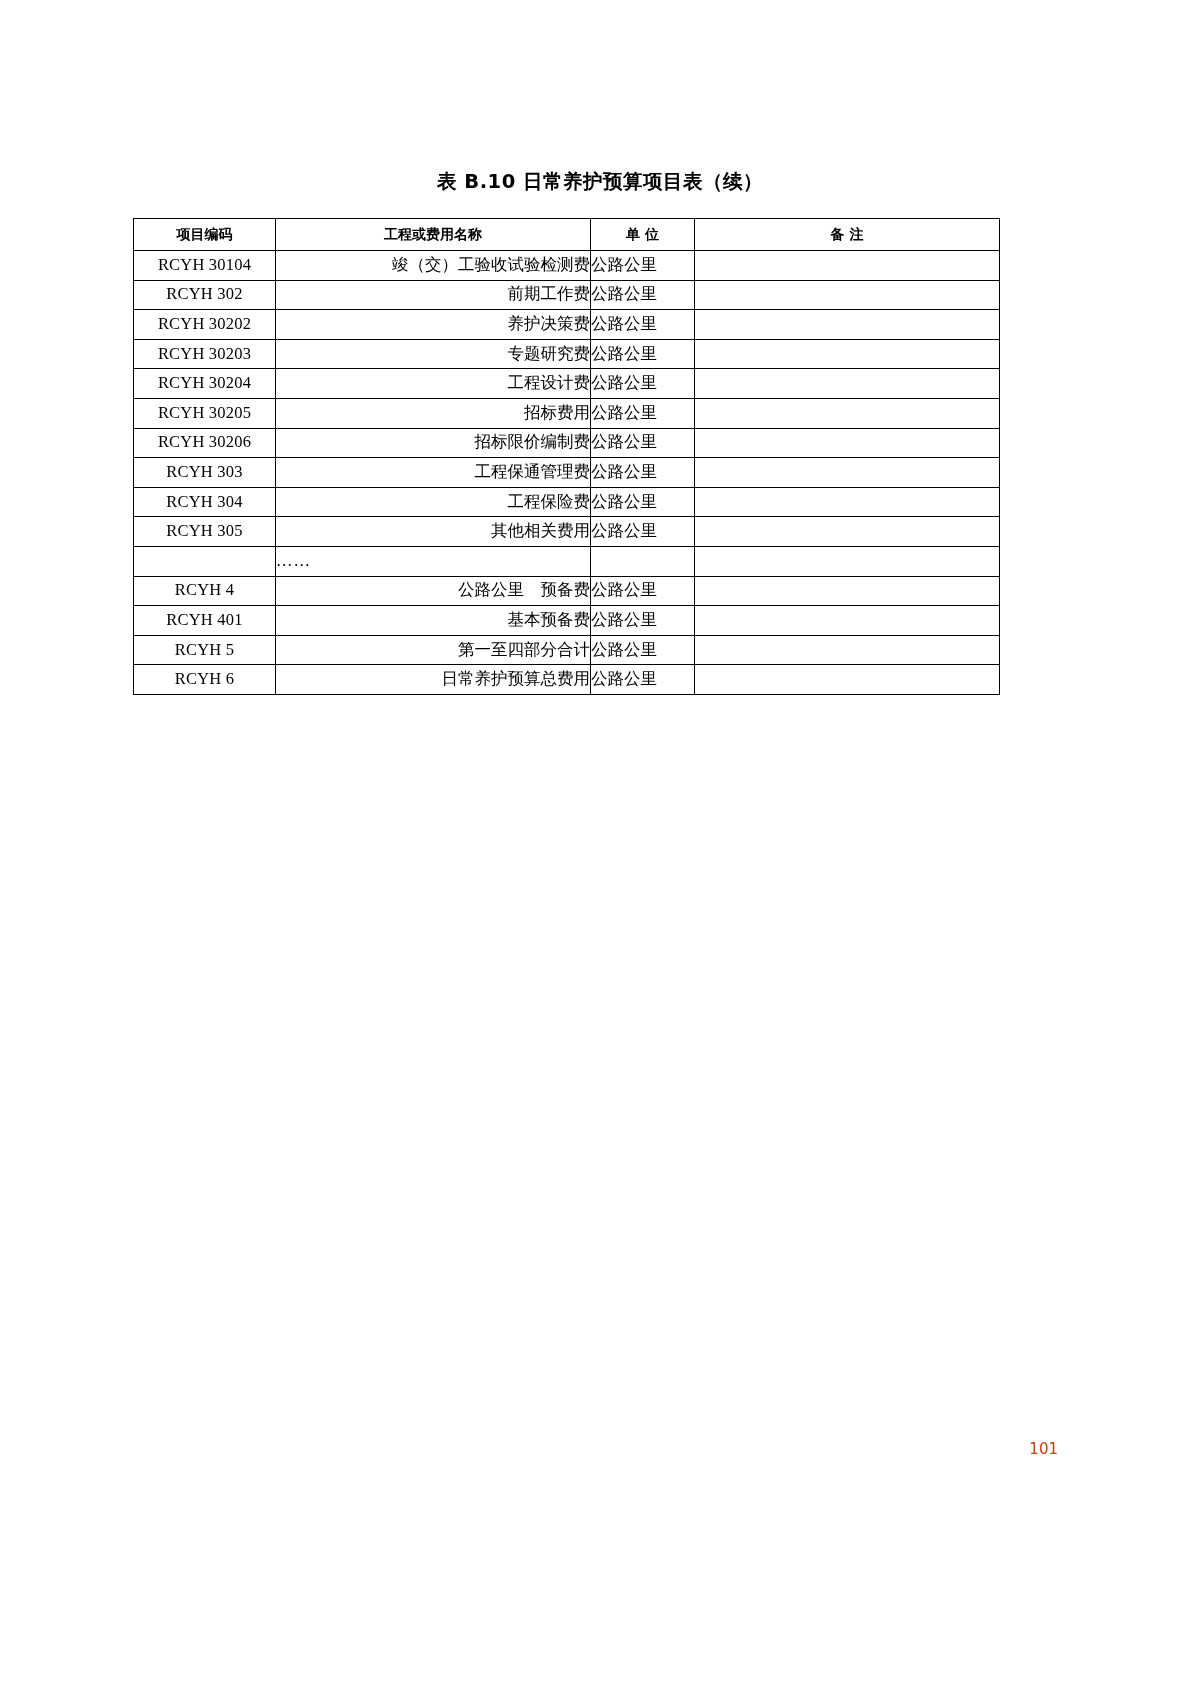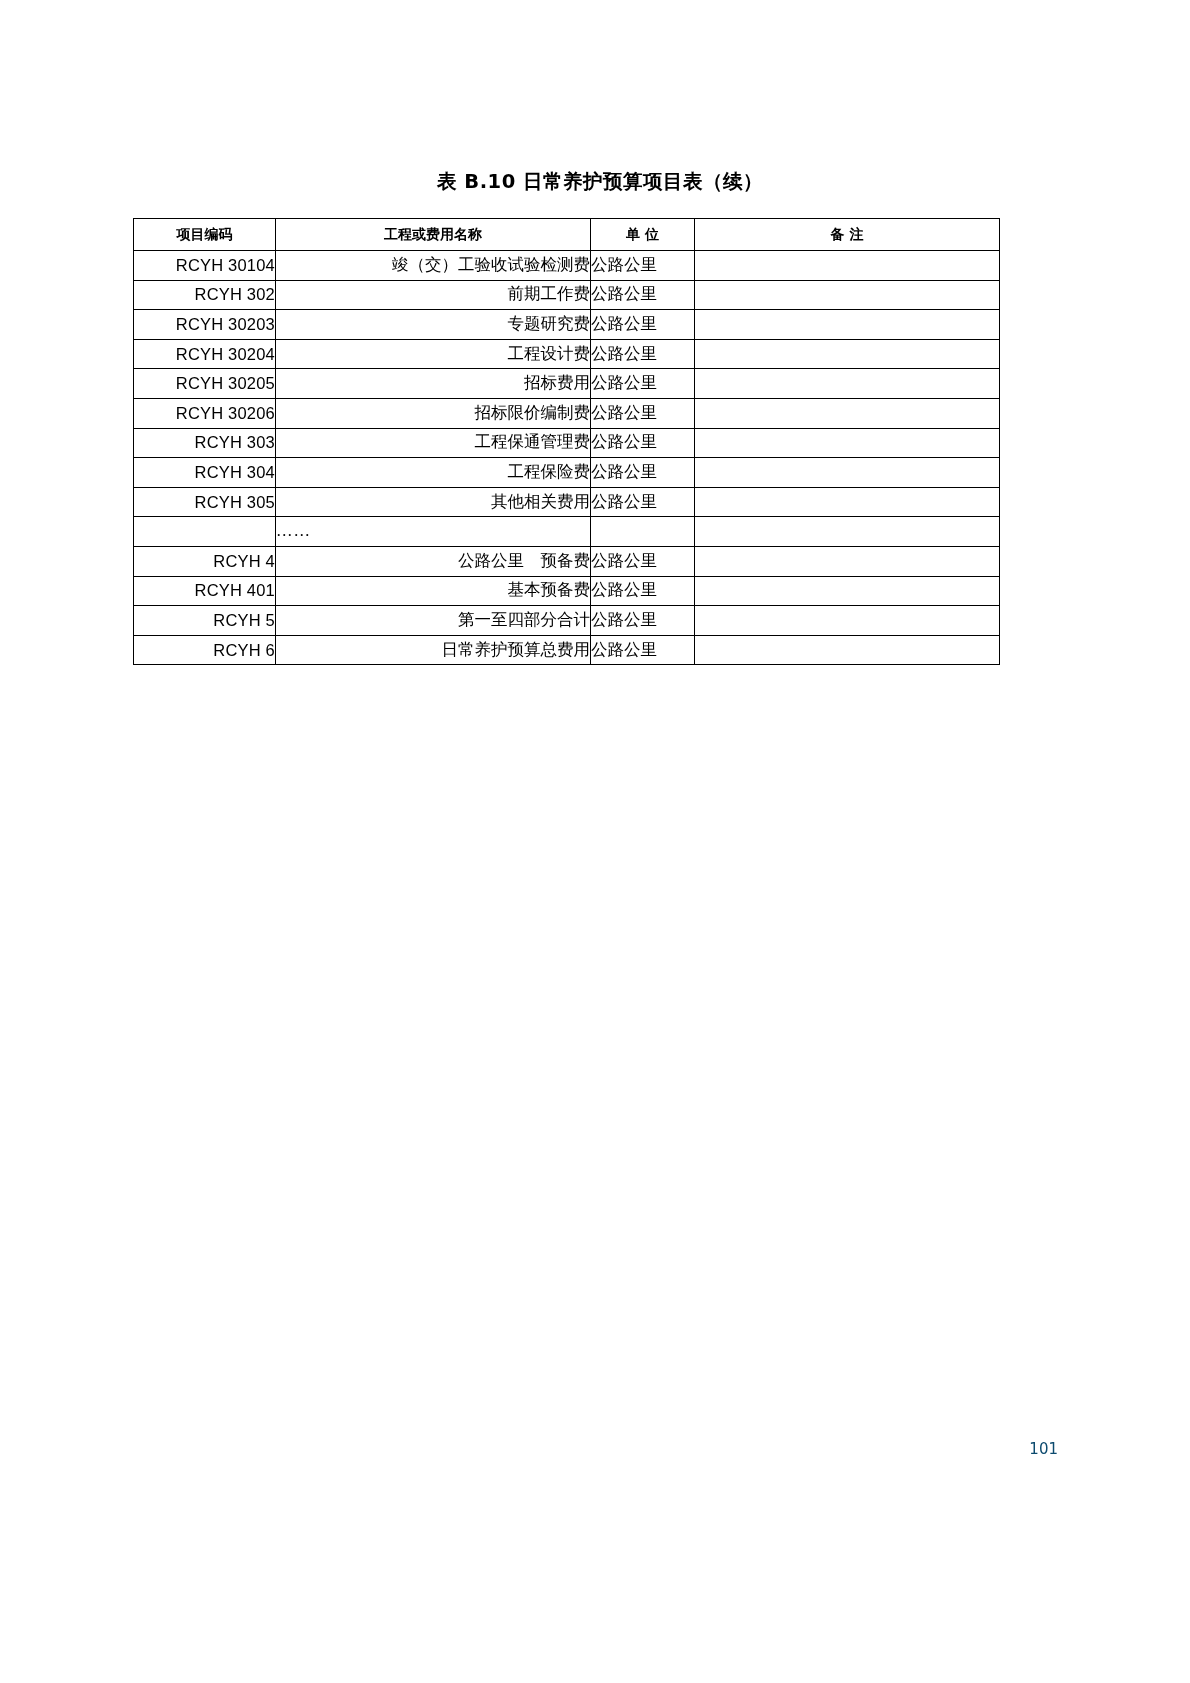--- a/index.html
+++ b/index.html
@@ -58,23 +58,23 @@
     line-height: 1.15;
   }
   table.budget thead th {
     font-family: "DejaVu Sans", sans-serif;
     font-weight: bold;
     font-size: 14px;
     text-align: center;
     height: 31px;
   }
   td.code {
-    text-align: right;
+    text-align: center;
     padding-left: 6px;
-    font-family: Liberation Sans, sans-serif;
+    font-family: Liberation Serif, serif;
     letter-spacing: 0.2px;
   }
   td.name {
     text-align: right;
     padding-left: 8px;
   }
   td.unit {
     text-align: left;
     padding-left: 14px;
   }
@@ -86,21 +86,21 @@
     padding-left: 8px;
     letter-spacing: 1px;
     font-size: 15px;
   }
   .page-number {
     position: absolute;
     right: 132px;
     top: 1440px;
     font-family: "DejaVu Sans", sans-serif;
     font-size: 15px;
-    color: #0c4a6e;
+    color: #c2410c;
   }
 </style>
 </head>
 <body>
 
 <div class="page">
 
   <div class="table-caption">表 B.10  日常养护预算项目表（续）</div>
 
   <div class="table-wrap">
@@ -126,20 +126,26 @@
             <td class="unit">公路公里</td>
             <td class="note"></td>
           </tr>
           <tr>
             <td class="code">RCYH  302</td>
             <td class="name">前期工作费</td>
             <td class="unit">公路公里</td>
             <td class="note"></td>
           </tr>
           <tr>
+            <td class="code">RCYH  30202</td>
+            <td class="name">养护决策费</td>
+            <td class="unit">公路公里</td>
+            <td class="note"></td>
+          </tr>
+          <tr>
             <td class="code">RCYH  30203</td>
             <td class="name">专题研究费</td>
             <td class="unit">公路公里</td>
             <td class="note"></td>
           </tr>
           <tr>
             <td class="code">RCYH  30204</td>
             <td class="name">工程设计费</td>
             <td class="unit">公路公里</td>
             <td class="note"></td>

